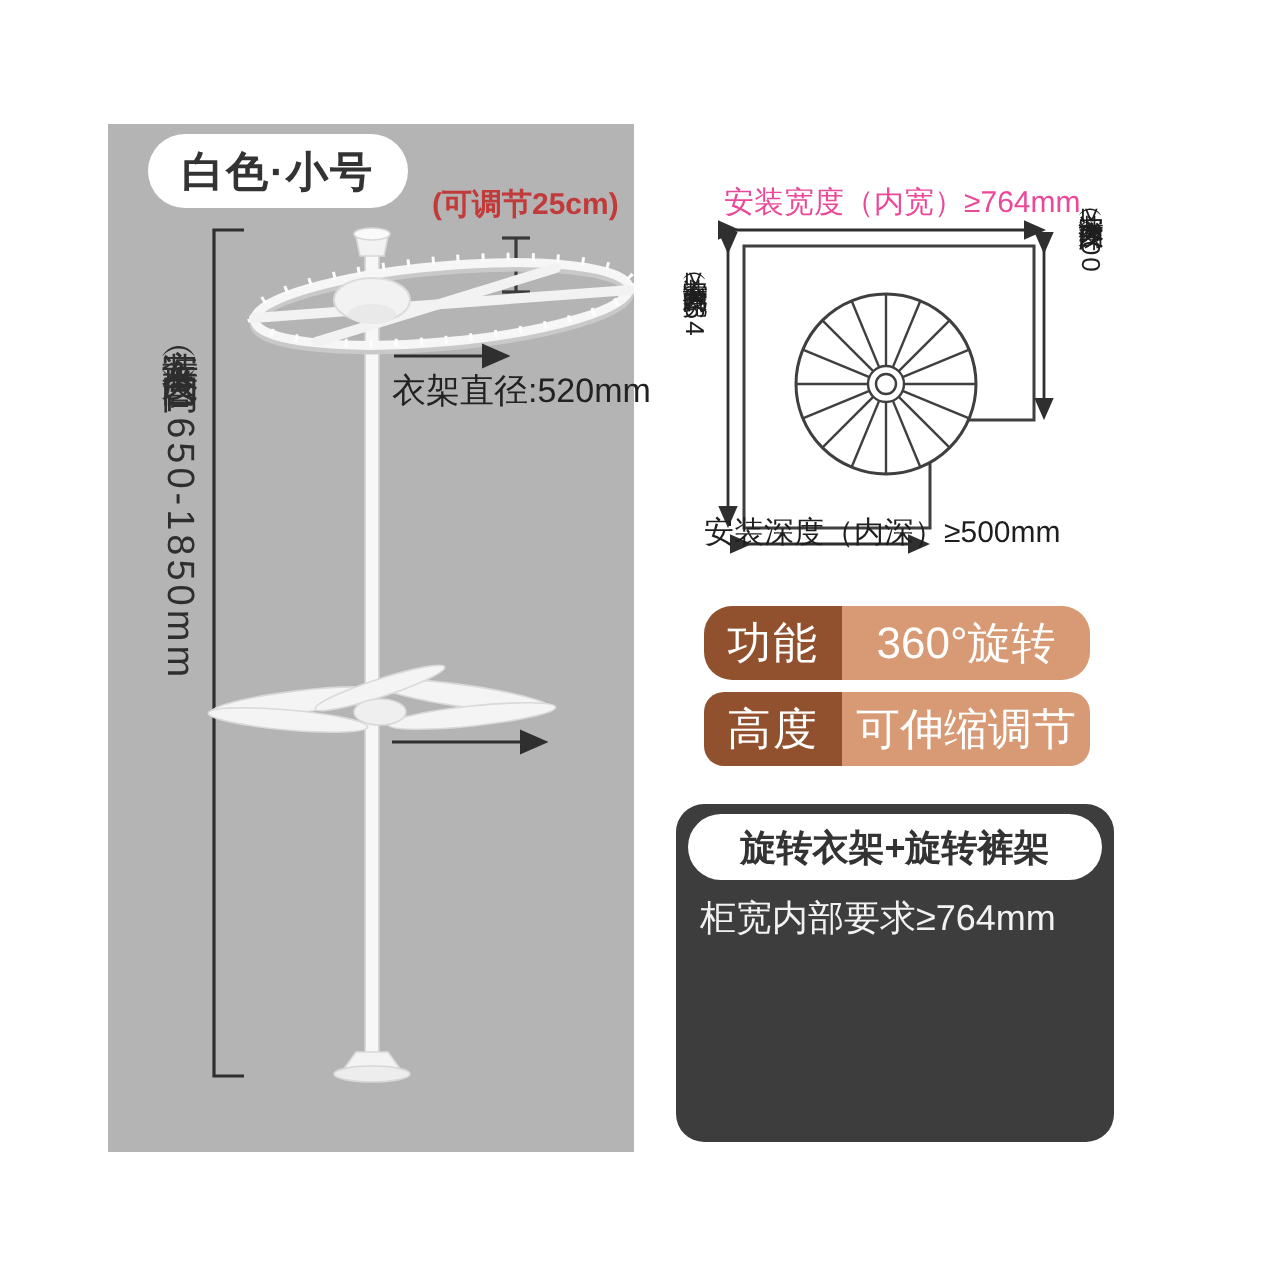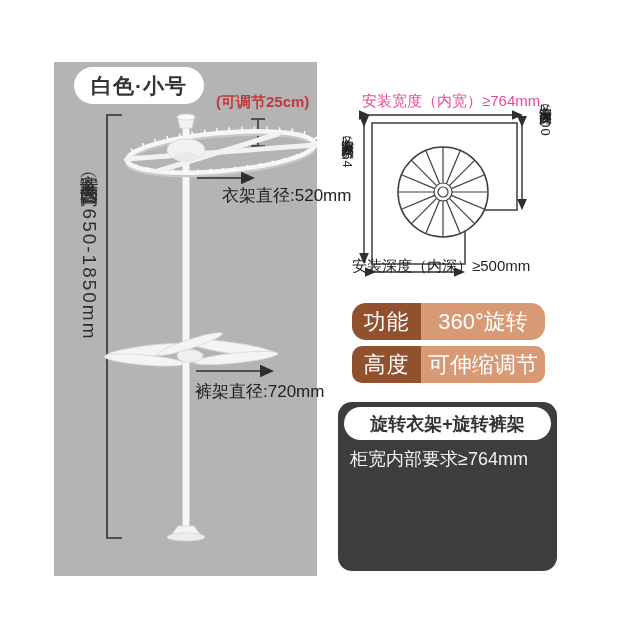--- a/index.html
+++ b/index.html
@@ -13,21 +13,21 @@
   #variant-pill {
     left:20px; top:5px; height:37px; padding:0 17px; background:#ffffff;
     border-radius:19px; display:flex; align-items:center;
     font-size:21px; font-weight:bold; color:#333333; letter-spacing:1px;
   }
   #adjust-note { left:162px; top:31px; font-size:15px; font-weight:bold; color:#c23b3b; white-space:nowrap; }
   #height-label {
     left:22px; top:97px; writing-mode:vertical-rl; text-orientation:mixed;
     font-size:19px; color:#2e2e2e; letter-spacing:2px; height:370px; font-weight:500;
   }
-  #hanger-diameter-label { left:142px; top:122px; font-size:17px; color:#222222; white-space:nowrap;margin-left:26px; }
+  #hanger-diameter-label { left:142px; top:122px; font-size:17px; color:#222222; white-space:nowrap; }
   #pants-diameter-label  { left:141px; top:318px; font-size:17px; color:#222222; white-space:nowrap; }
 
   
   #diagram-top-label    { left:362px; top:92px;  font-size:15px; color:#ec4899; white-space:nowrap; }
   #diagram-left-label   { left:338px; top:128px; writing-mode:vertical-rl; font-size:13px; color:#1e1e1e; letter-spacing:1px; height:150px; }
   #diagram-right-label  { left:536px; top:96px;  writing-mode:vertical-rl; font-size:13px; color:#1e1e1e; letter-spacing:1px; height:152px; }
   #diagram-bottom-label { left:352px; top:257px; font-size:15px; color:#1e1e1e; white-space:nowrap; }
 
   .feature-badge { left:352px; width:193px; height:37px; display:flex; border-radius:10px; overflow:hidden; }
   .feature-badge .key {
@@ -108,21 +108,20 @@
     <g stroke="#2f2f2f" stroke-width="1.6">
       <line x1="143" y1="116" x2="198" y2="116" marker-end="url(#ah-r)"></line>
       <line x1="142" y1="309" x2="217" y2="309" marker-end="url(#ah-r)"></line>
     </g>
   </svg>
 
   <div id="variant-pill" class="abs">白色·小号</div>
   <div id="adjust-note" class="abs">(可调节25cm)</div>
   <div id="height-label" class="abs">安装高度（内高）：1650-1850mm</div>
   <div id="hanger-diameter-label" class="abs">衣架直径:520mm</div>
-  <div id="pants-diameter-label" class="abs">裤架直径:720mm</div>
 </div>
 
 <div id="diagram-top-label" class="abs">安装宽度（内宽）≥764mm</div>
 
 <svg class="abs" style="left:336px; top:108px;" width="212" height="174" viewBox="0 0 212 174">
   <defs>
     <marker id="dah" markerWidth="8" markerHeight="7" refX="6.5" refY="3.5" orient="auto">
       <path d="M0,0 L8,3.5 L0,7 Z" fill="#2f2f2f"></path>
     </marker>
   </defs>

